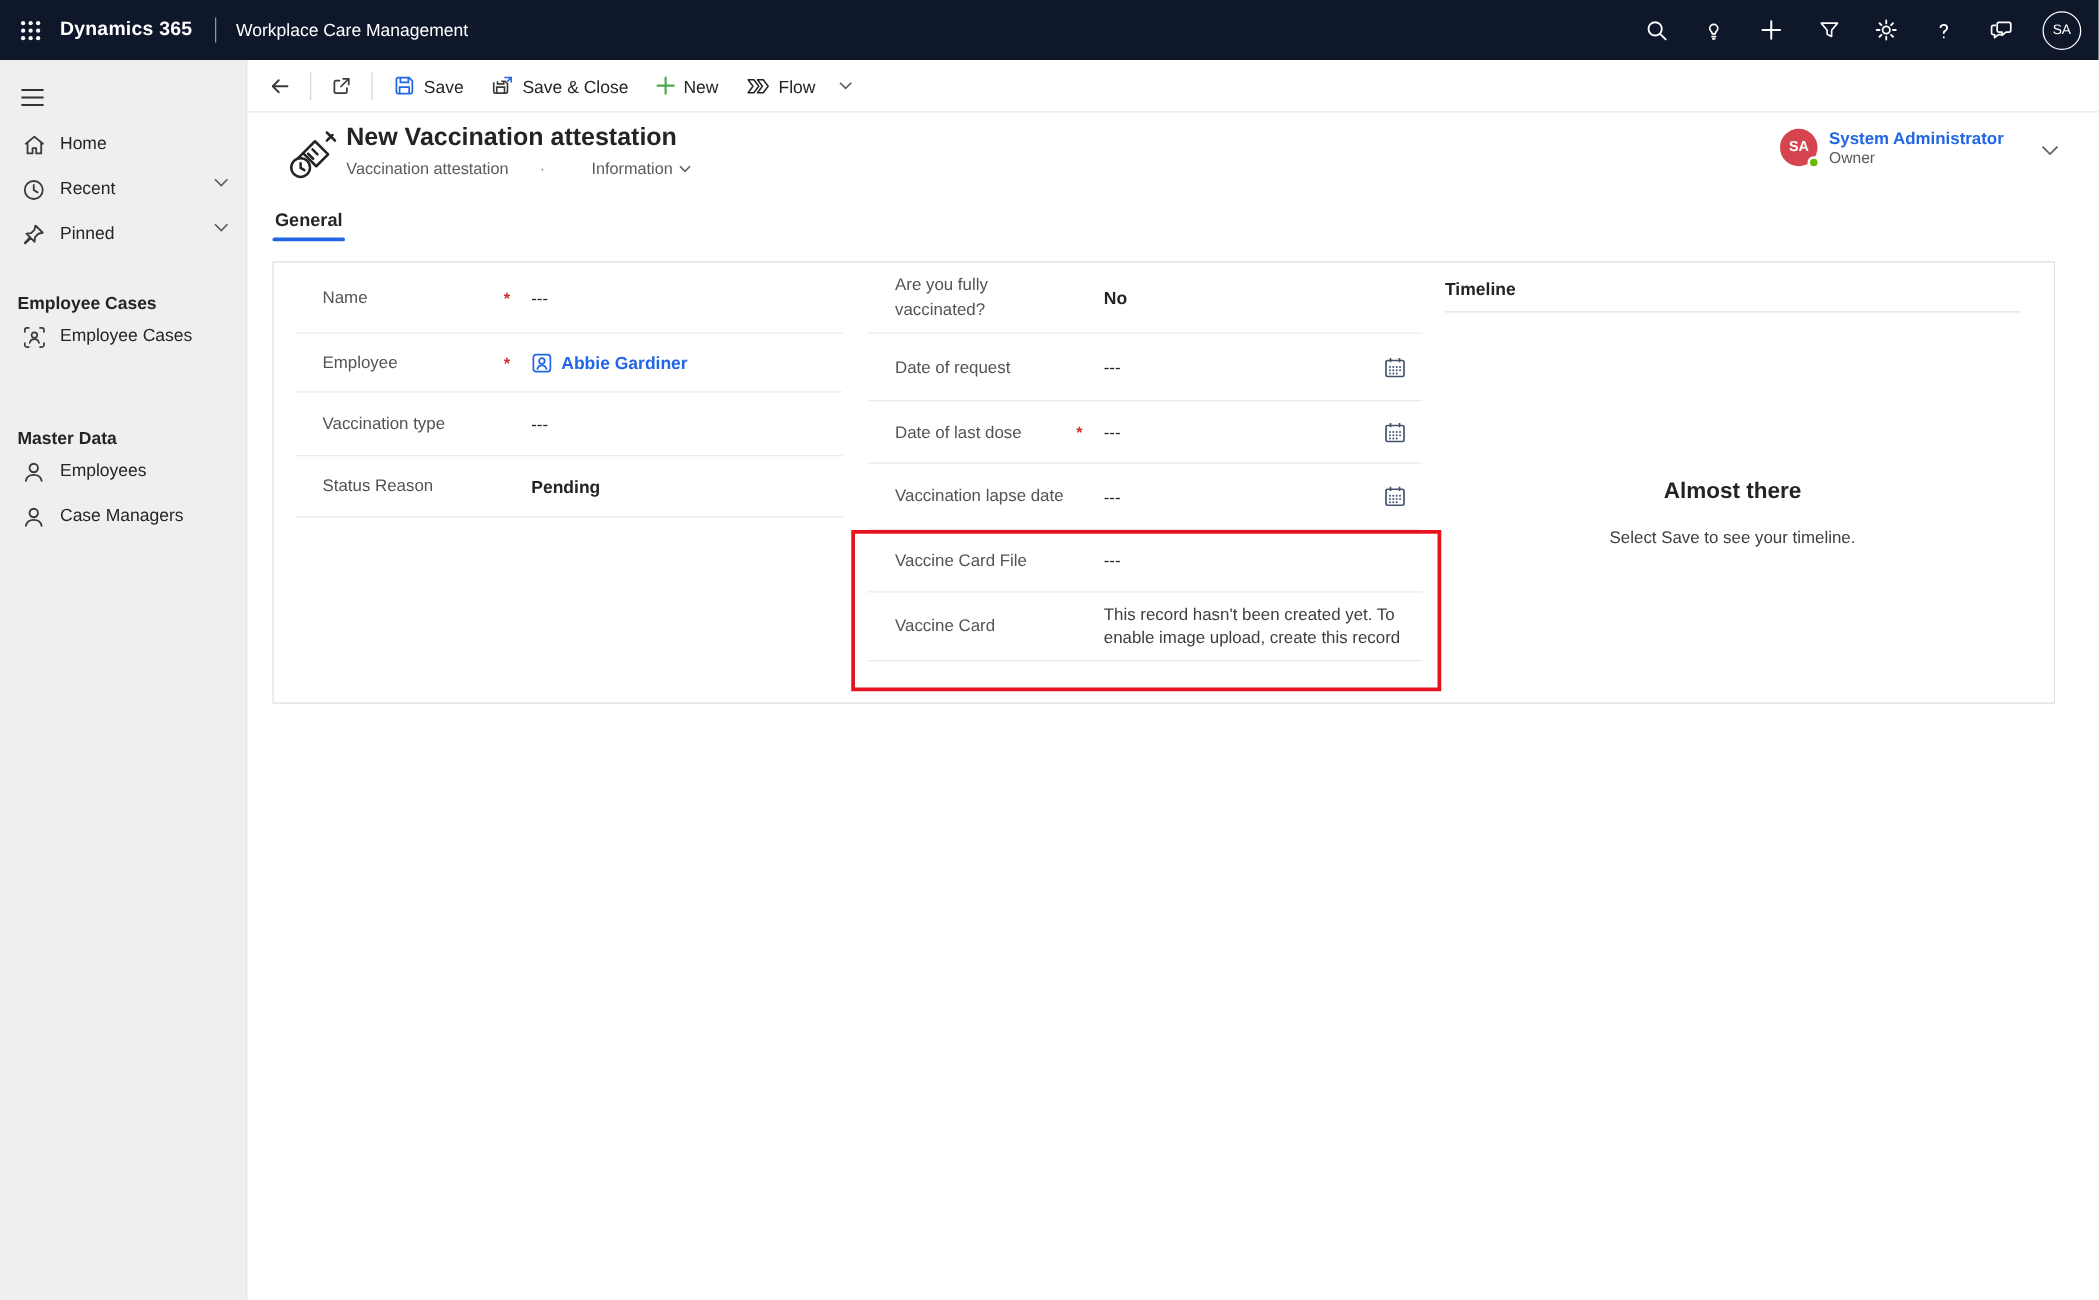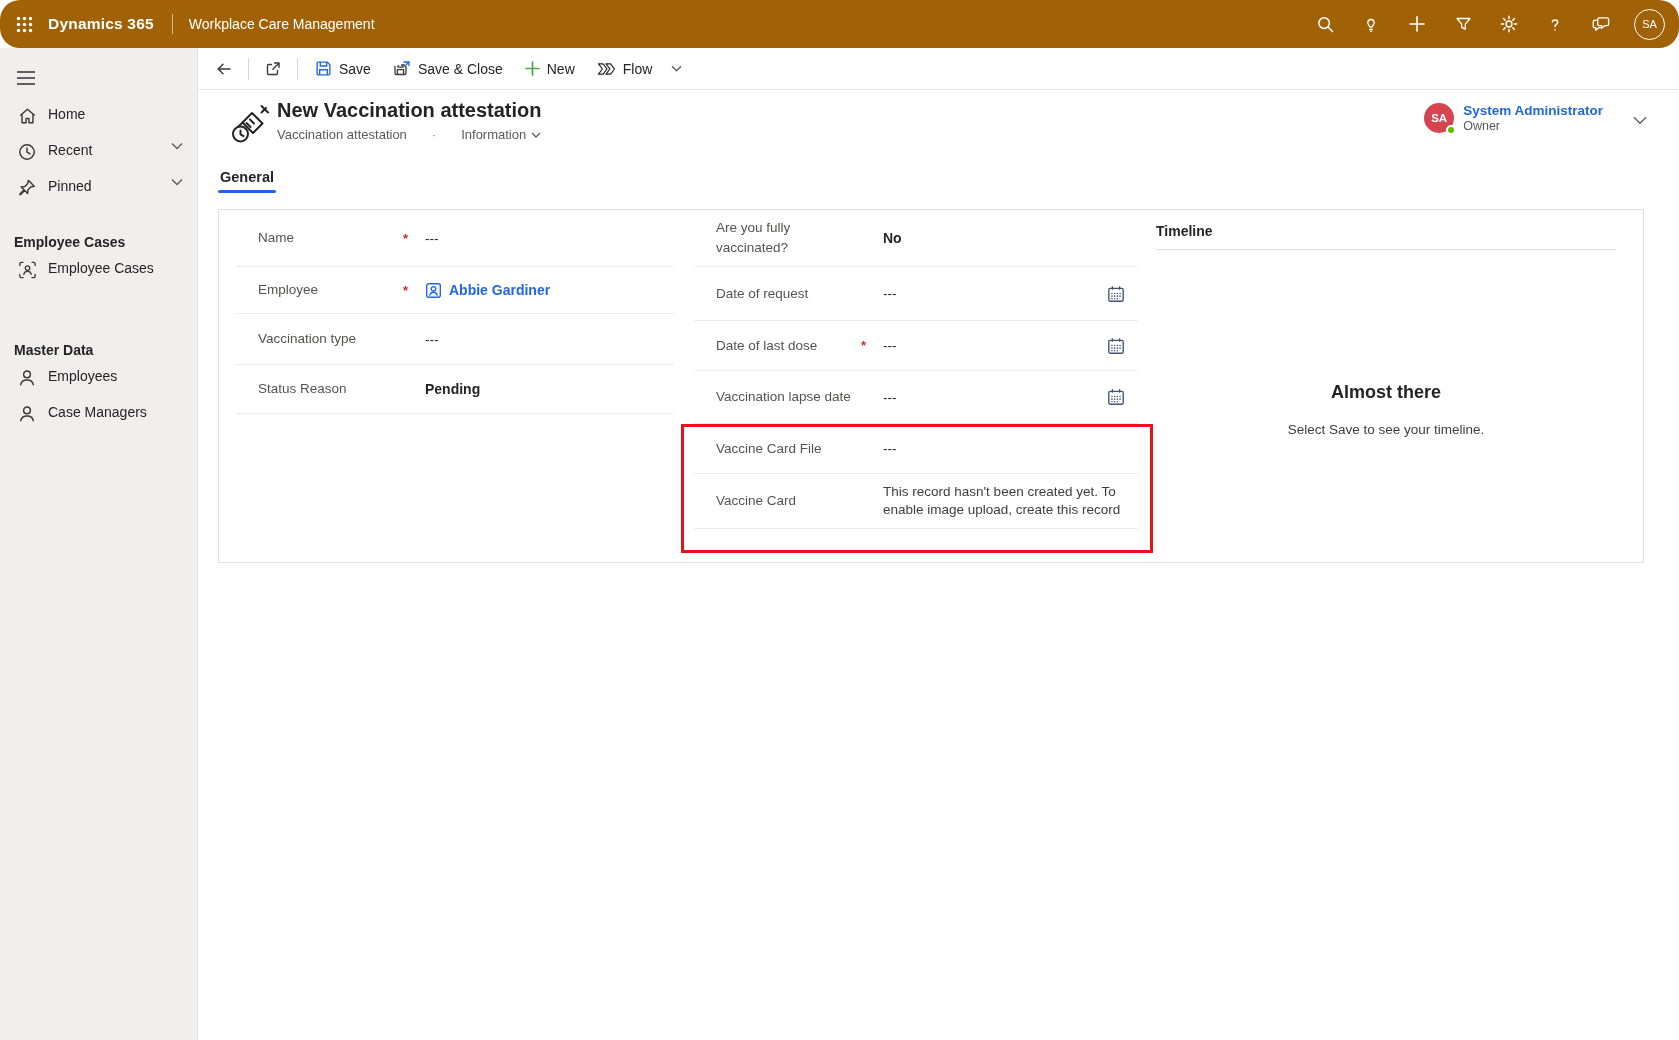--- a/index.html
+++ b/index.html
@@ -1,22 +1,22 @@
 <!DOCTYPE html>
 <html><head>
 <meta charset="utf-8">
 <style>
   * { box-sizing: border-box; margin: 0; padding: 0; }
   html,body { width:1679px; height:1040px; overflow:hidden; }
   body { font-family:"Liberation Sans", sans-serif; background:#fff; color:#242424; }
   .page { position:relative; width:1679px; height:1040px; }
 
   
-  .topbar { position:absolute; top:0; left:0; width:100%; height:48px; background:#a16207;
-            display:flex; align-items:center; color:#fff;border-radius:20px; }
+  .topbar { position:absolute; top:0; left:0; width:100%; height:48px; background:#0f172a;
+            display:flex; align-items:center; color:#fff; }
   .waffle-btn { width:48px; height:48px; display:flex; align-items:center; justify-content:center; cursor:pointer; }
   .brand { font-size:15.5px; font-weight:700; letter-spacing:.2px; margin-right:18px; white-space:nowrap; }
   .tb-divider { width:1px; height:20px; background:rgba(255,255,255,.55); margin-right:16px; }
   .appname { font-size:14px; font-weight:400; white-space:nowrap; }
   .tb-right { margin-left:auto; display:flex; align-items:center; height:100%; padding-right:6px; }
   .tb-icon { width:46px; height:48px; display:flex; align-items:center; justify-content:center; cursor:pointer; color:#fff; }
   .tb-avatar { width:31px; height:31px; border:1.6px solid #fff; border-radius:50%; display:flex;
                align-items:center; justify-content:center; font-size:11px; font-weight:400; margin:0 8px 0 10px; cursor:pointer; }
 
   
@@ -39,21 +39,21 @@
   .cmd-iconbtn { width:36px; height:34px; display:flex; align-items:center; justify-content:center; cursor:pointer; border-radius:2px; color:#3b3a39;}
   .cmd-sep { width:1px; height:22px; background:#d8d6d4; margin:0 6px; }
   .cmd-chev { color:#605e5c; padding:0 8px; cursor:pointer; }
 
   .rec-header { position:relative; height:73px; }
   .rec-icon { position:absolute; left:30px; top:14px; width:42px; height:42px; color:#242424; }
   .rec-titleblock { position:absolute; left:79px; top:9px; }
   .rec-title { font-size:20px; font-weight:700; color:#242424; }
   .rec-subtitle { margin-top:5px; font-size:13px; color:#5c5a58; display:flex; align-items:center; gap:22px; }
   .rec-subtitle .dot { color:#8a8886; margin:0 3px; }
-  .form-picker { display:flex; align-items:center; gap:5px; cursor:pointer; color:#5c5a58; }
+  .form-picker { display:flex; align-items:center; gap:5px; cursor:pointer; color:#5c5a58;margin-left:12px; }
   .owner-block { position:absolute; right:76px; top:13px; display:flex; align-items:center; }
   .owner-avatar { position:relative; width:30px; height:30px; border-radius:50%; background:#d64450; color:#fff;
                   font-size:11.5px; font-weight:700; display:flex; align-items:center; justify-content:center; }
   .presence { position:absolute; right:-2px; bottom:-2px; width:10px; height:10px; border-radius:50%;
               background:#6bb700; border:2px solid #fff; }
   .owner-text { margin-left:9px; }
   .owner-name { font-size:13.5px; font-weight:700; color:#2266e3; cursor:pointer; }
   .owner-role { font-size:12.5px; color:#5c5a58; margin-top:1px; }
   .hdr-chev { position:absolute; right:32px; top:26px; color:#605e5c; cursor:pointer; }
 

